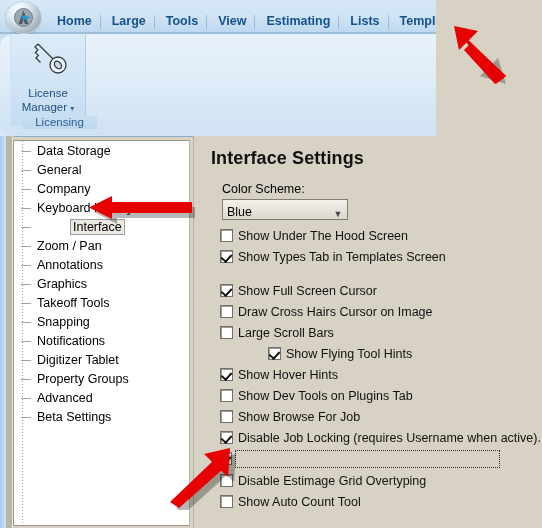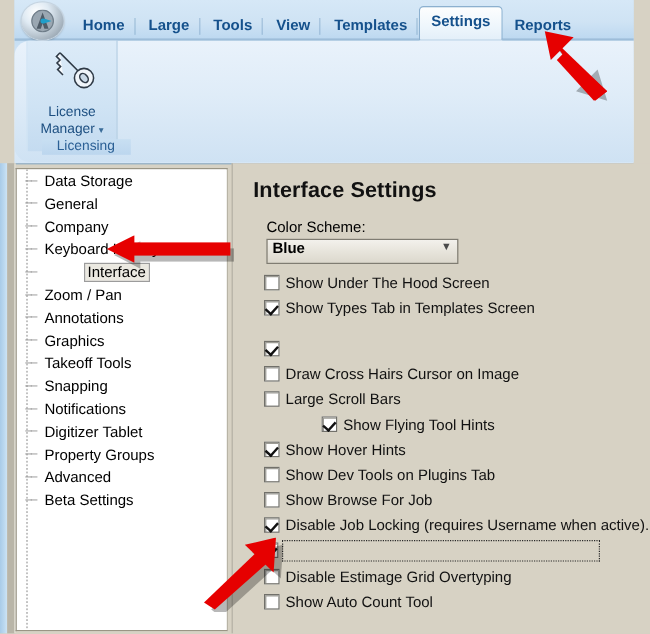--- a/index.html
+++ b/index.html
@@ -12,22 +12,22 @@
     height: 528px;
     overflow: hidden;
     font-family: "Liberation Sans", sans-serif;
     background: #d7d2c4;
     position: relative;
   }
 
   
   #ribbon {
     position: absolute;
-    left: 12px; top: 0;
-    width: 516px;
+    left: 0; top: 0;
+    width: 436px;
     height: 136px;
     background: linear-gradient(to bottom, #cfe3f4 0%, #c3dcf2 22%, #d8eaf8 40%, #e6f1fb 70%, #d5e6f6 100%);
     border-bottom: 1px solid #8faec8;
     overflow: hidden;
   }
   #tabstrip {
     position: absolute;
     left: 0; top: 0;
     width: 542px;
     height: 33px;
@@ -202,30 +202,29 @@
   }
   #scheme-label {
     position: absolute;
     left: 28px; top: 46px;
     font-size: 12.5px;
     color: #000;
   }
   #scheme-select {
     position: absolute;
     left: 28px; top: 63px;
-    width: 160px; height: 21px;
+    width: 126px; height: 21px;
     background: linear-gradient(to bottom, #f3f1ec 0%, #e6e3da 55%, #dcd8cd 100%);
     border: 1px solid #7f7c72;
     box-sizing: border-box;
     display: flex;
-    align-items: flex-start;
+    align-items: flex-end;
     font-size: 12.5px;
     color: #000;
     padding-left: 4px;
-    font-weight: bold;
   }
   #scheme-select .caret-box {
     margin-left: auto;
     width: 18px;
     display: flex; align-items: center; justify-content: center;
     color: #4a4a4a;
     font-size: 9px;
   }
 
   .cb-row {
@@ -294,20 +293,22 @@
       <path d="M11.5 7.5 L18 9.5 L11.5 11.5 Z" fill="#1f9ec9"></path>
       <circle cx="10.8" cy="9.6" r="2.1" fill="#1f9ec9"></circle>
     </svg>
   </div>
 
   <div class="tabs" id="tabs">
       <div class="tab">Home</div>
       <div class="tab">Large</div>
       <div class="tab">Tools</div>
       <div class="tab">View</div>
+      <div class="tab">Estimating</div>
+      <div class="tab">Lists</div>
       <div class="tab">Templates</div>
       <div class="tab sel">Settings</div>
       <div class="tab last">Reports</div>
     </div>
 
   <div id="ribbon-body">
     <div id="group-licensing">
       <div id="key-icon">
         <svg width="42" height="40" viewBox="0 0 42 40">
           <g stroke="#2f3a46" stroke-width="1.3" fill="none">
@@ -412,20 +413,21 @@
       <div class="cb-row" style="top: 91px;">
         <span class="cbox"></span>
         <span class="cb-label">Show Under The Hood Screen</span>
       </div>
       <div class="cb-row" style="top: 112px;">
         <span class="cbox on"></span>
         <span class="cb-label">Show Types Tab in Templates Screen</span>
       </div>
       <div class="cb-row" style="top: 146px;">
         <span class="cbox on"></span>
+        <span class="cb-label">Show Full Screen Cursor</span>
       </div>
       <div class="cb-row" style="top: 167px;">
         <span class="cbox"></span>
         <span class="cb-label">Draw Cross Hairs Cursor on Image</span>
       </div>
       <div class="cb-row" style="top: 188px;">
         <span class="cbox"></span>
         <span class="cb-label">Large Scroll Bars</span>
       </div>
       <div class="cb-row" style="top: 209px; padding-left: 48px;">

